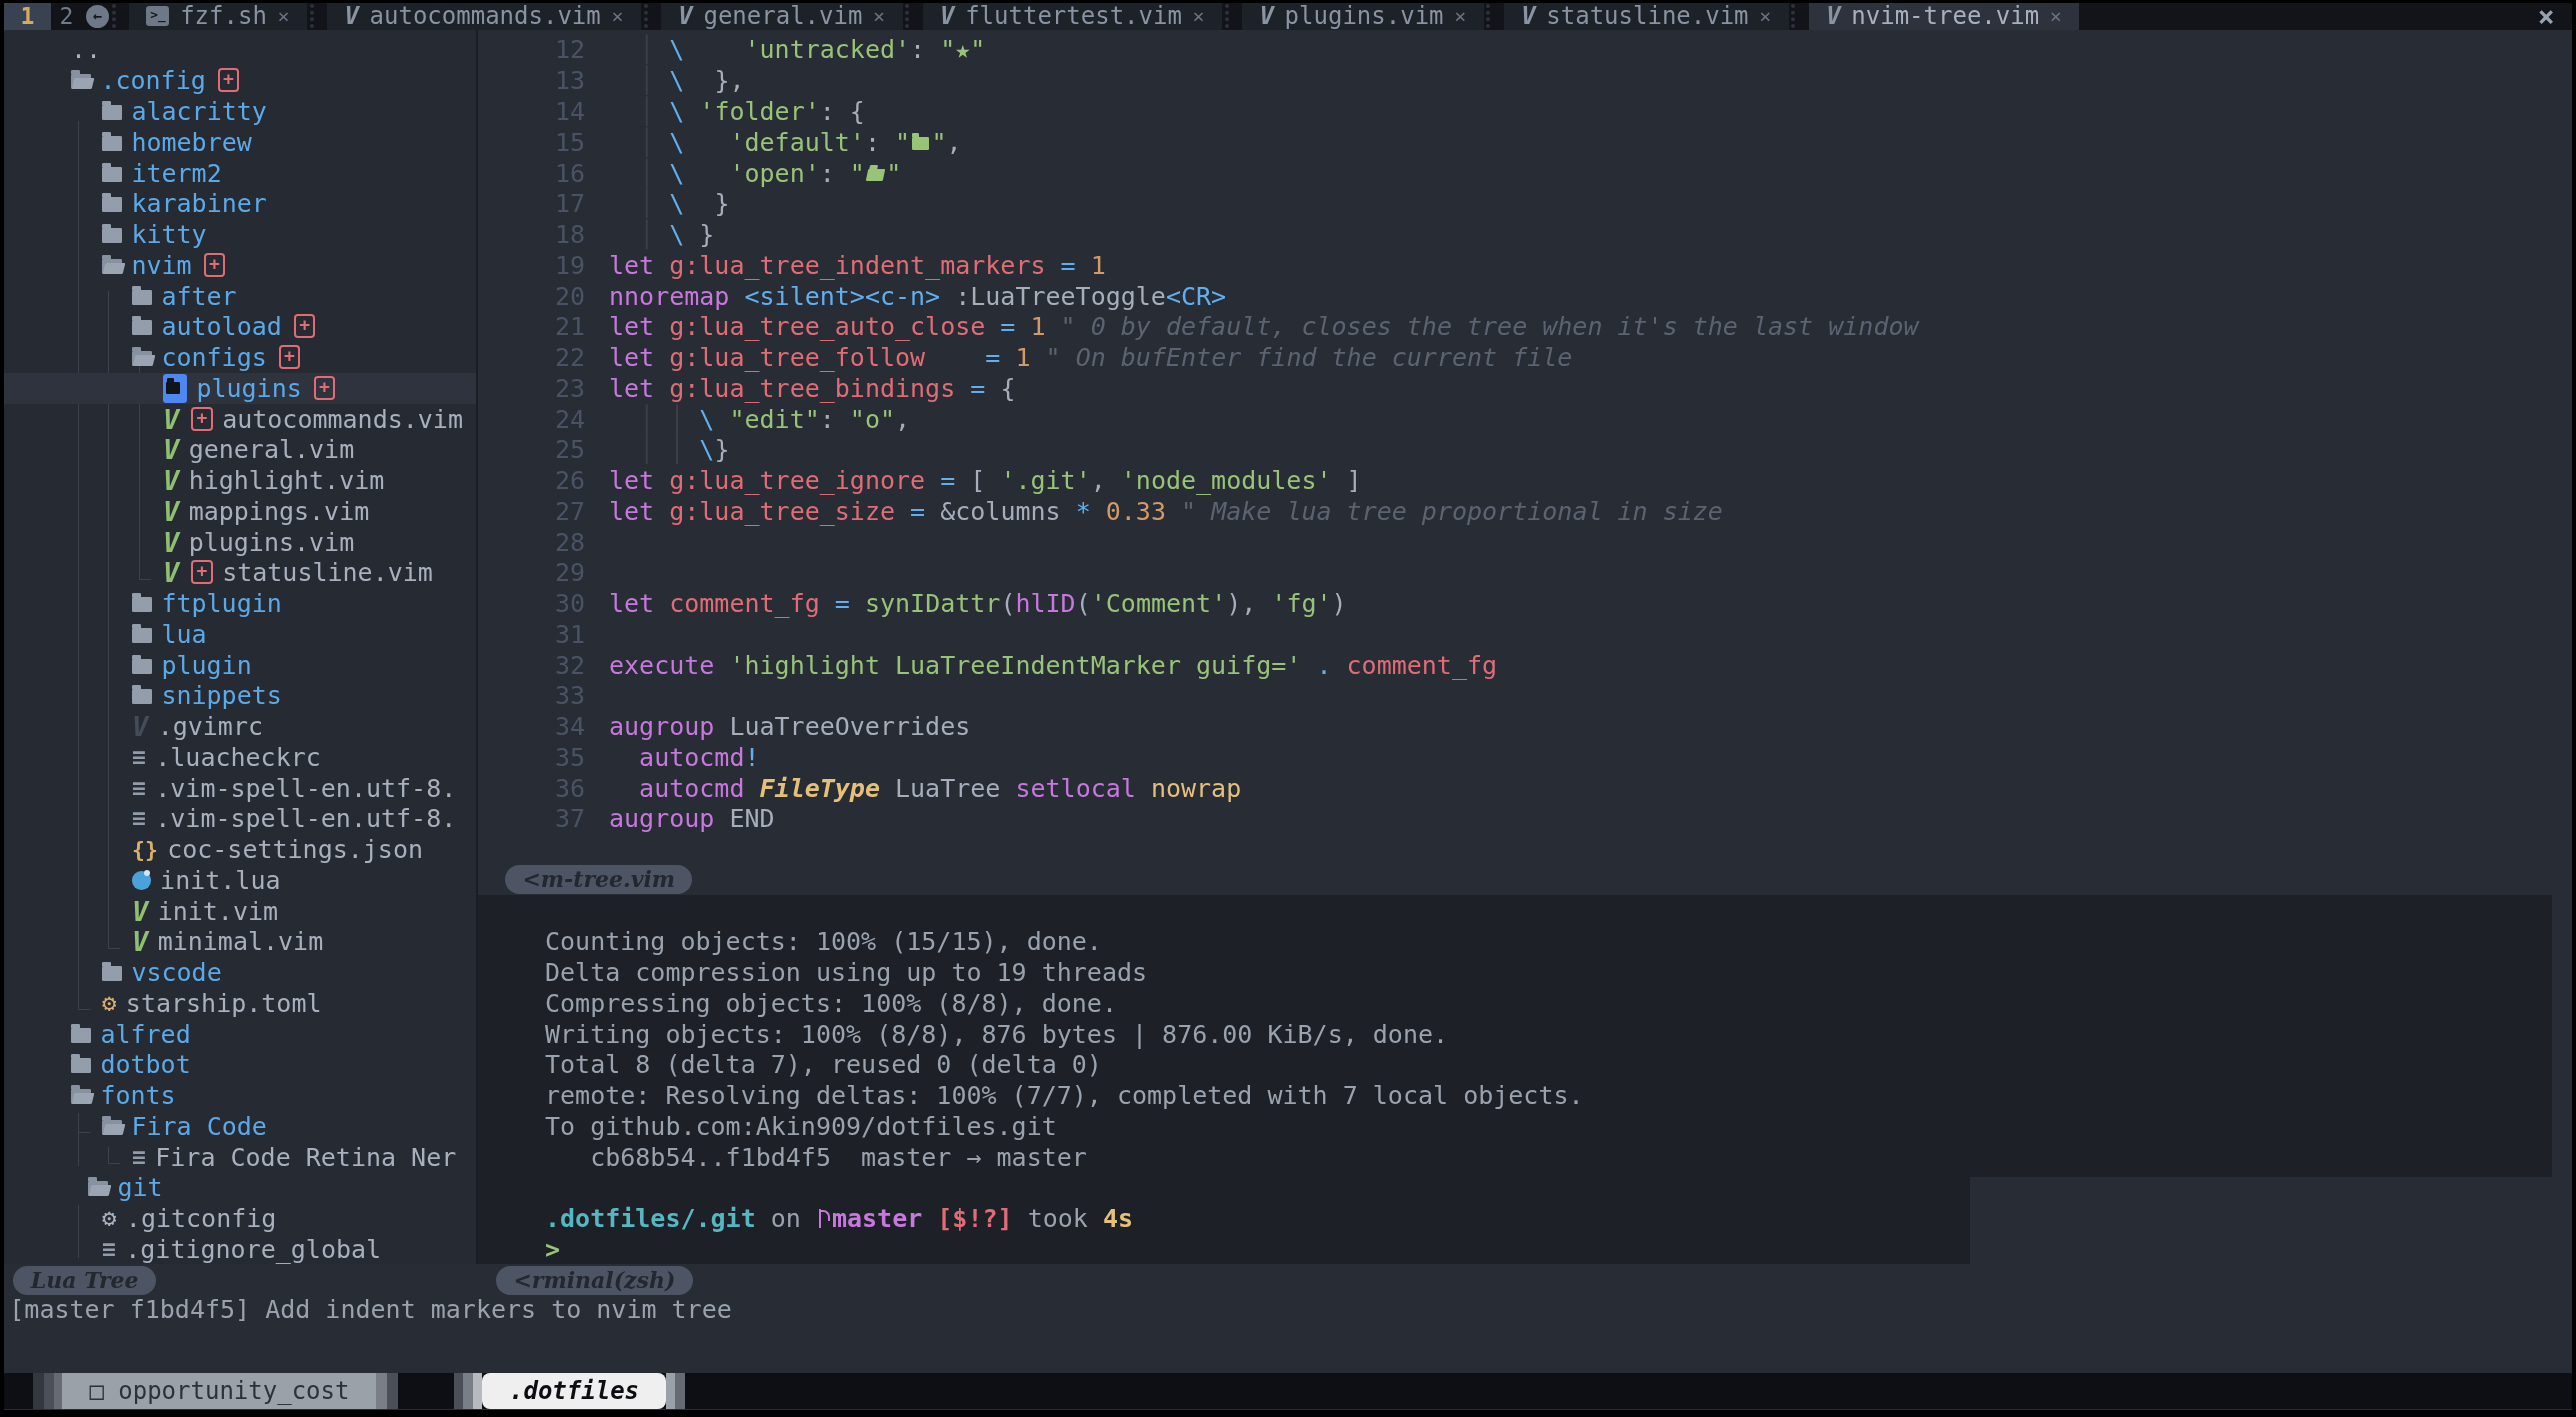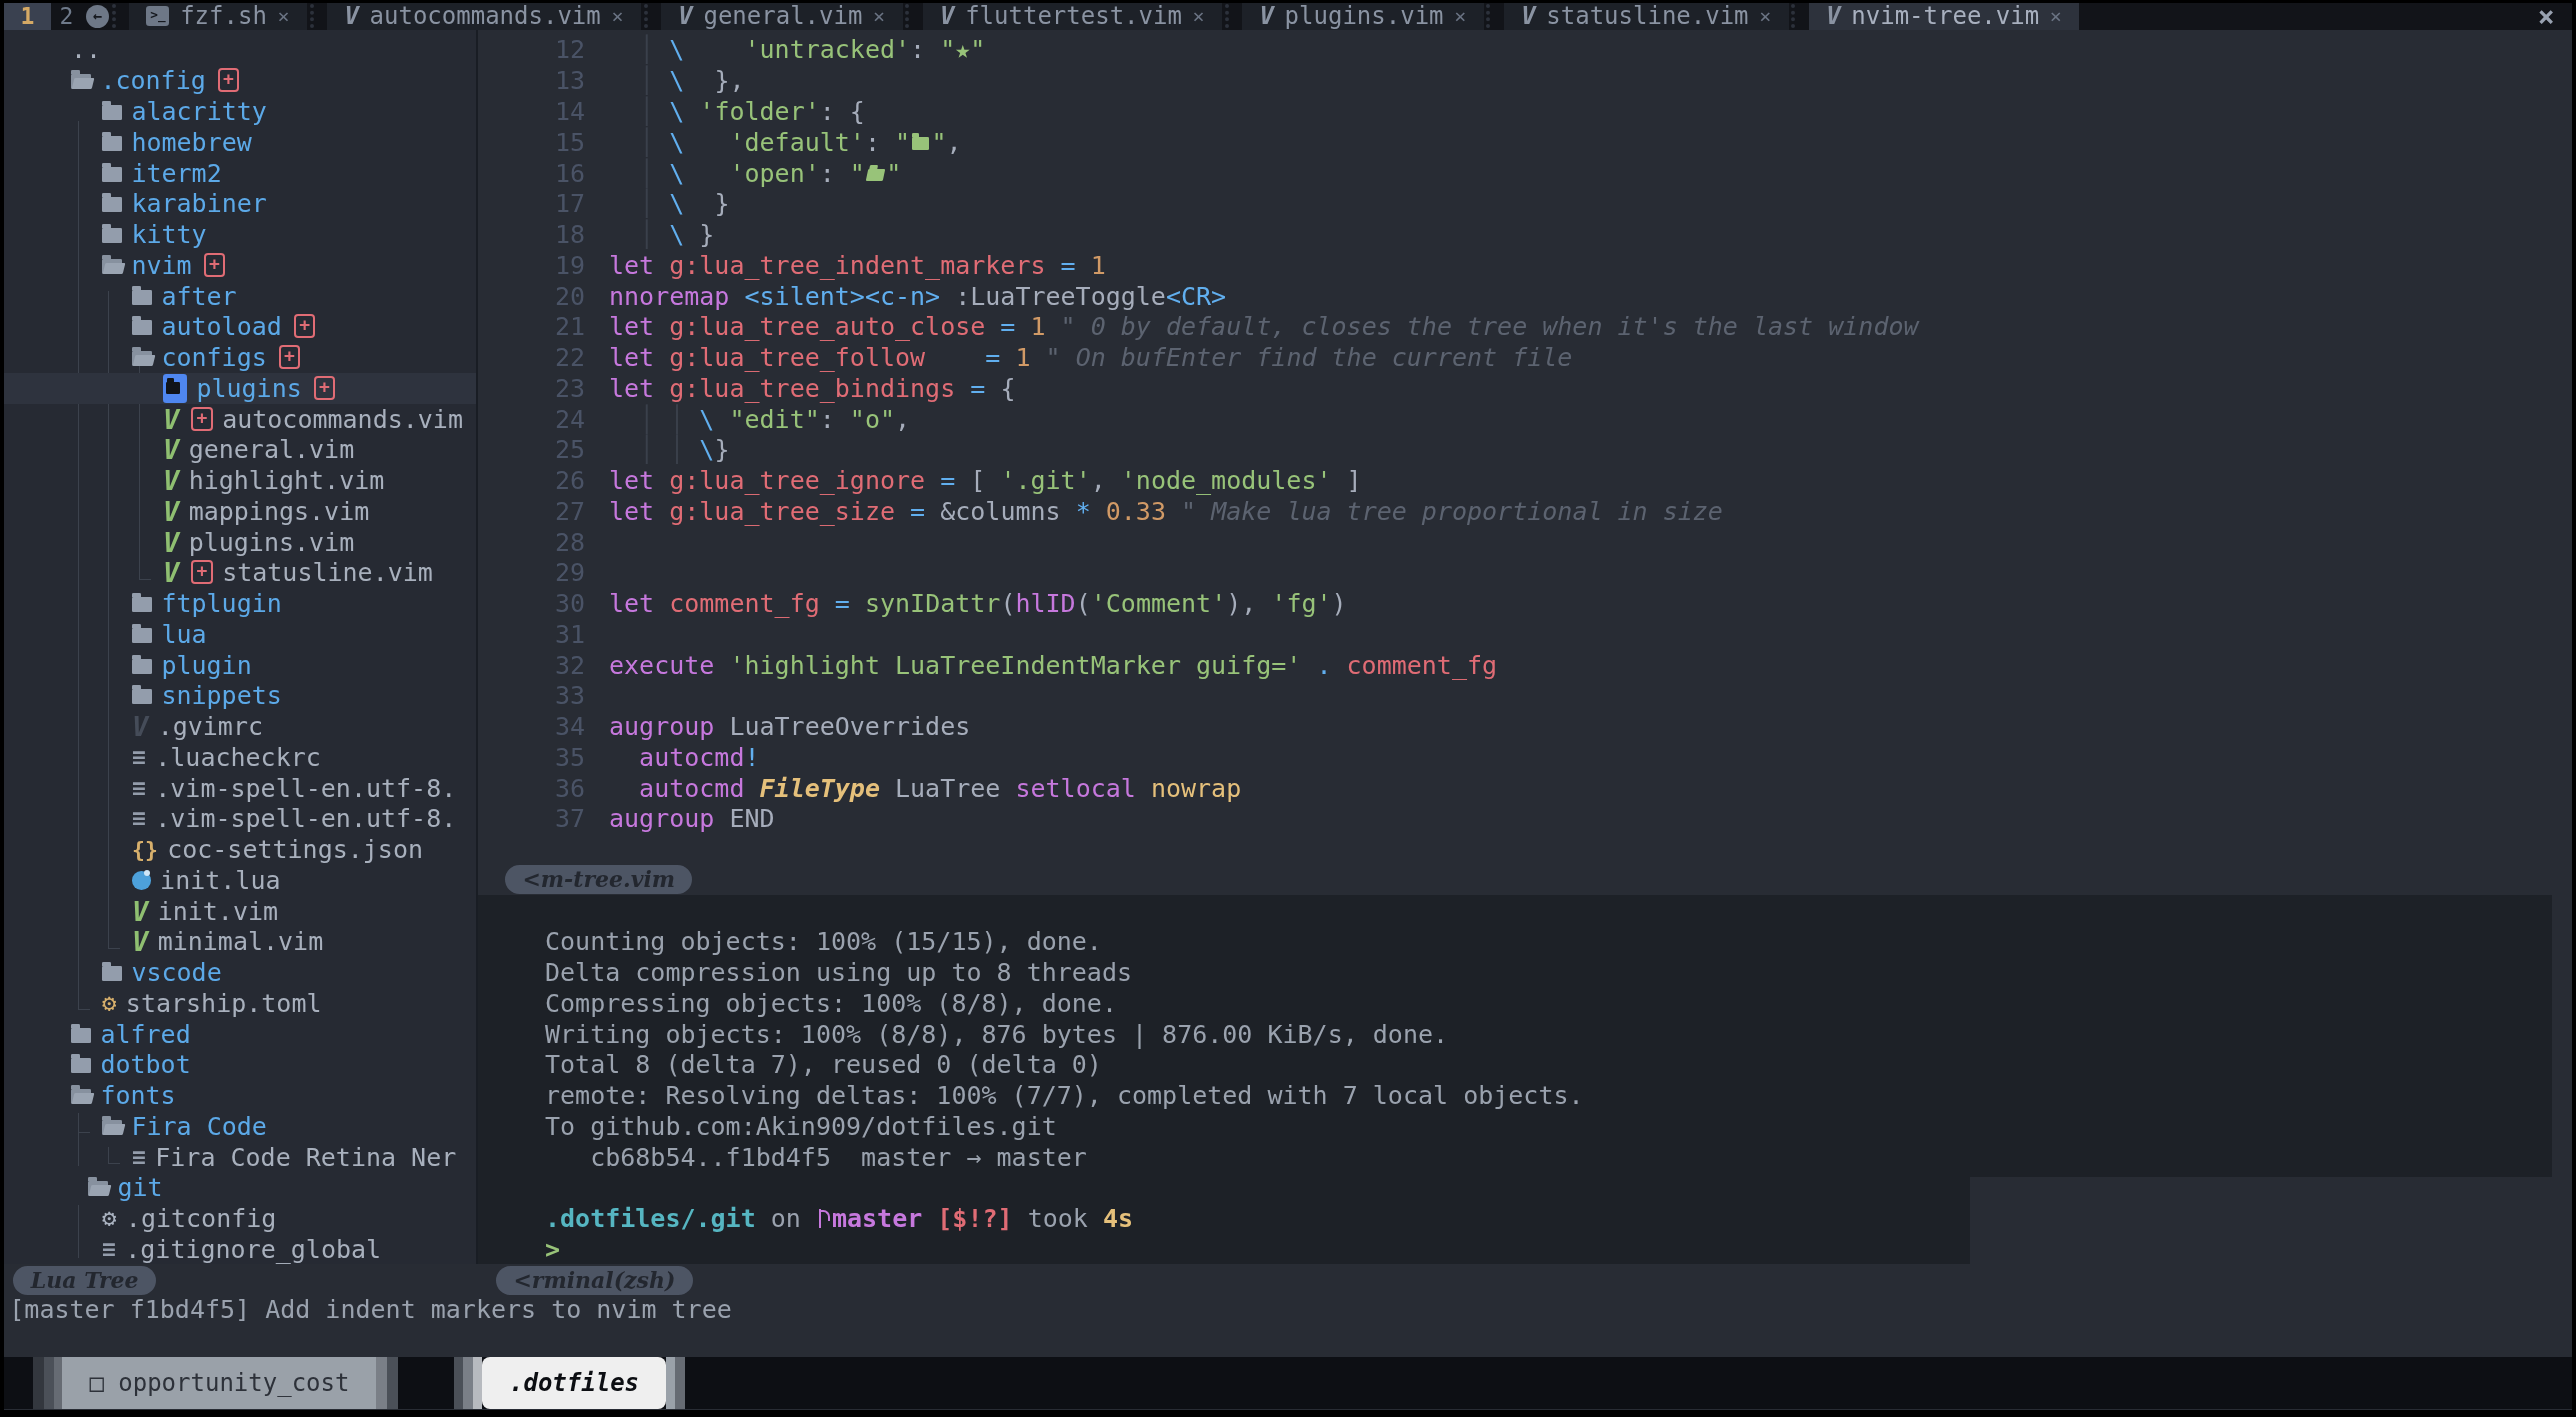--- a/index.html
+++ b/index.html
@@ -96,21 +96,21 @@
   .sg-pg{color:#98c379;font-weight:bold;}
   .branch{display:inline-block;position:relative;width:16px;height:23px;color:#c678dd;vertical-align:-4px;}
   .branch::before{content:"";position:absolute;left:2.7px;top:1.3px;width:2px;height:18.7px;background:currentColor;}
   .branch::after{content:"";position:absolute;left:4.7px;top:2.7px;width:7.4px;height:8.7px;border:2px solid currentColor;
                  border-left:none;border-bottom:none;border-top-right-radius:6.7px;}
 
   .statusrow{position:absolute;left:0;top:1261px;right:0;height:33px;background:#282c34;}
   .msgline{position:absolute;left:5.3px;top:1291px;height:31px;line-height:31px;font-size:25px;color:#9aa2ae;white-space:pre;}
 
   
-  .tmux{position:absolute;left:0;right:0;bottom:1.3px;height:52px;background:#0d0f14;display:flex;align-items:stretch;padding-left:29px;}
+  .tmux{position:absolute;left:0;right:0;bottom:1.3px;height:36px;background:#0d0f14;display:flex;align-items:stretch;padding-left:29px;}
   .tseg{flex:none;}
   .tseg-txt{display:flex;align-items:center;padding:0 27px;font-size:24px;white-space:pre;}
   .tseg-txt.ital{font-style:italic;font-weight:bold;border-radius:8px;}
   .tgap{flex:none;width:56px;}
 </style>
 </head>
 <body>
 
 <div class="frame">
   <div class="app">
@@ -454,21 +454,21 @@
         <div class="cline" style="top: 743px;"><span class="lnum">36</span><span class="ctext"><span class="sg-t">  </span><span class="sg-k">autocmd</span><span class="sg-t"> </span><span class="sg-yi">FileType</span><span class="sg-t"> LuaTree </span><span class="sg-k">setlocal</span><span class="sg-t"> </span><span class="sg-y">nowrap</span></span></div>
         <div class="cline" style="top: 773px;"><span class="lnum">37</span><span class="ctext"><span class="sg-k">augroup</span><span class="sg-t"> END</span></span></div>
       </div>
 
     <div class="pill" style="left:501px;top:862px;">&lt;m-tree.vim</div>
 
     <div class="term" id="term">
       <div class="term-strip"></div>
       <div class="term-patch"></div>
         <div class="tline" style="top: 31px;"><span class="sg-pt">Counting objects: 100% (15/15), done.</span></div>
-        <div class="tline" style="top: 62px;"><span class="sg-pt">Delta compression using up to 8 threads</span></div>
+        <div class="tline" style="top: 62px;"><span class="sg-pt">Delta compression using up to 19 threads</span></div>
         <div class="tline" style="top: 93px;"><span class="sg-pt">Compressing objects: 100% (8/8), done.</span></div>
         <div class="tline" style="top: 124px;"><span class="sg-pt">Writing objects: 100% (8/8), 876 bytes | 876.00 KiB/s, done.</span></div>
         <div class="tline" style="top: 154px;"><span class="sg-pt">Total 8 (delta 7), reused 0 (delta 0)</span></div>
         <div class="tline" style="top: 185px;"><span class="sg-pt">remote: Resolving deltas: 100% (7/7), completed with 7 local objects.</span></div>
         <div class="tline" style="top: 216px;"><span class="sg-pt">To github.com:Akin909/dotfiles.git</span></div>
         <div class="tline" style="top: 247px;"><span class="sg-pt">   cb68b54..f1bd4f5  master → master</span></div>
         <div class="tline" style="top: 277px;"></div>
         <div class="tline" style="top: 308px;"><span class="sg-pc">.dotfiles/.git</span><span class="sg-pt"> on </span><span class="branch"></span><span class="sg-pp">master</span><span class="sg-pt"> </span><span class="sg-pr">[$!?]</span><span class="sg-pt"> took </span><span class="sg-py">4s</span></div>
         <div class="tline" style="top: 339px;"><span class="sg-pg">&gt;</span></div>
       </div>

